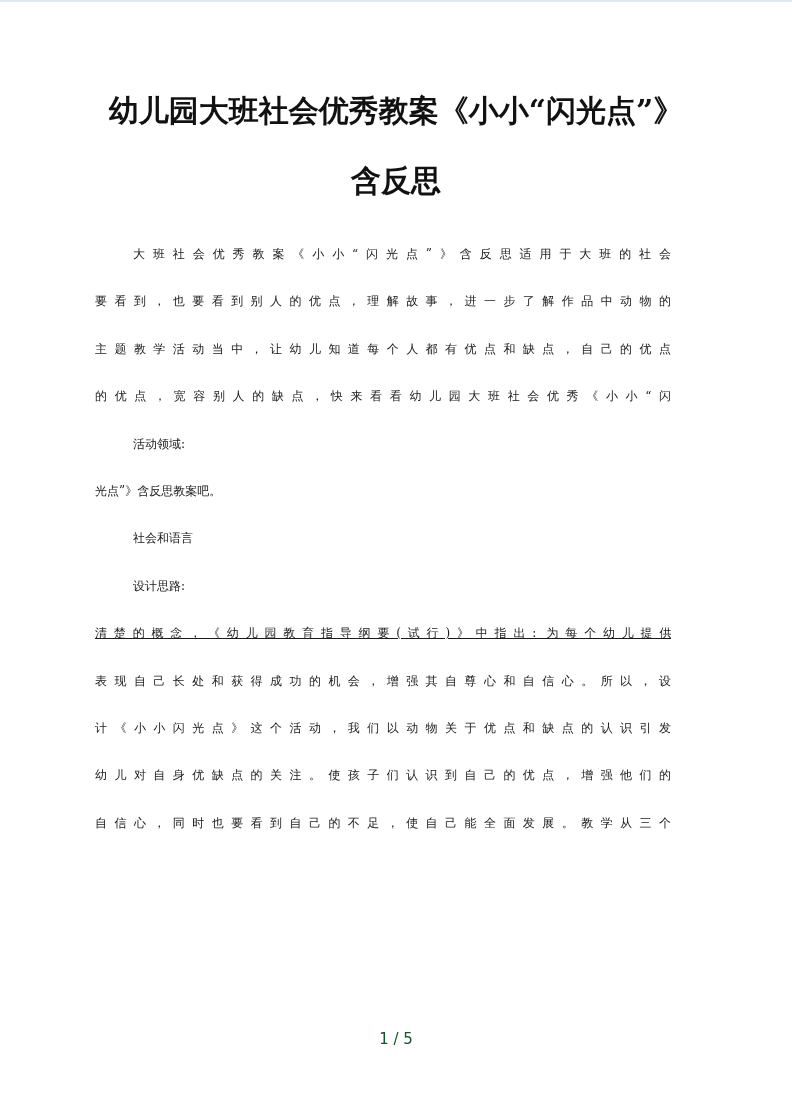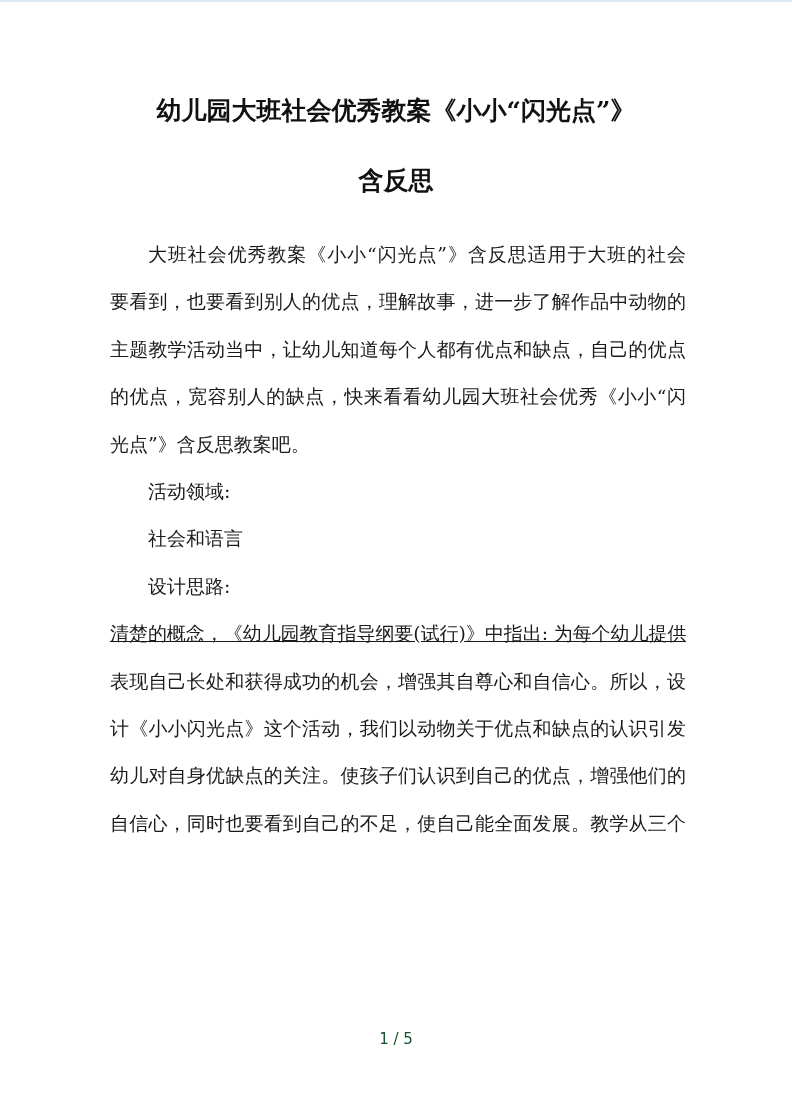--- a/index.html
+++ b/index.html
@@ -21,33 +21,33 @@
     top: 0; left: 0; right: 0;
     height: 2px;
     background: #dfe9f4;
   }
   .doc-title {
     position: absolute;
     top: 76px;
     left: 108px;
     width: 576px;
     margin: 0;
-    font-size: 25px;
+    font-size: 30px;
     font-weight: bold;
     line-height: 70px;
     text-align: center;
     color: #111111;
   }
   .title-line { display: block; }
   .doc-body {
     position: absolute;
     top: 231px;
-    left: 110px;
+    left: 95px;
     width: 576px;
-    font-size: 19px;
+    font-size: 12px;
   }
   .line {
     height: 47.4px;
     line-height: 47.4px;
     overflow: hidden;
     white-space: nowrap;
   }
   .line.justify {
     white-space: normal;
     text-align: justify;
@@ -76,22 +76,22 @@
   <h1 class="doc-title">
     <span class="title-line">幼儿园大班社会优秀教案《小小“闪光点”》</span>
     <span class="title-line">含反思</span>
   </h1>
 
   <div class="doc-body">
       <div class="line justify indent">大班社会优秀教案《小小“闪光点”》含反思适用于大班的社会</div>
       <div class="line justify">要看到，也要看到别人的优点，理解故事，进一步了解作品中动物的</div>
       <div class="line justify">主题教学活动当中，让幼儿知道每个人都有优点和缺点，自己的优点</div>
       <div class="line justify">的优点，宽容别人的缺点，快来看看幼儿园大班社会优秀《小小“闪</div>
+      <div class="line indent">活动领域:</div>
       <div class="line">光点”》含反思教案吧。</div>
-      <div class="line indent">活动领域:</div>
       <div class="line indent">社会和语言</div>
       <div class="line indent">设计思路:</div>
       <div class="line justify tight">清楚的概念，《幼儿园教育指导纲要(试行)》中指出: 为每个幼儿提供</div>
       <div class="line justify">表现自己长处和获得成功的机会，增强其自尊心和自信心。所以，设</div>
       <div class="line justify">计《小小闪光点》这个活动，我们以动物关于优点和缺点的认识引发</div>
       <div class="line justify">幼儿对自身优缺点的关注。使孩子们认识到自己的优点，增强他们的</div>
       <div class="line justify">自信心，同时也要看到自己的不足，使自己能全面发展。教学从三个</div>
     </div>
 
   <div class="page-footer">

